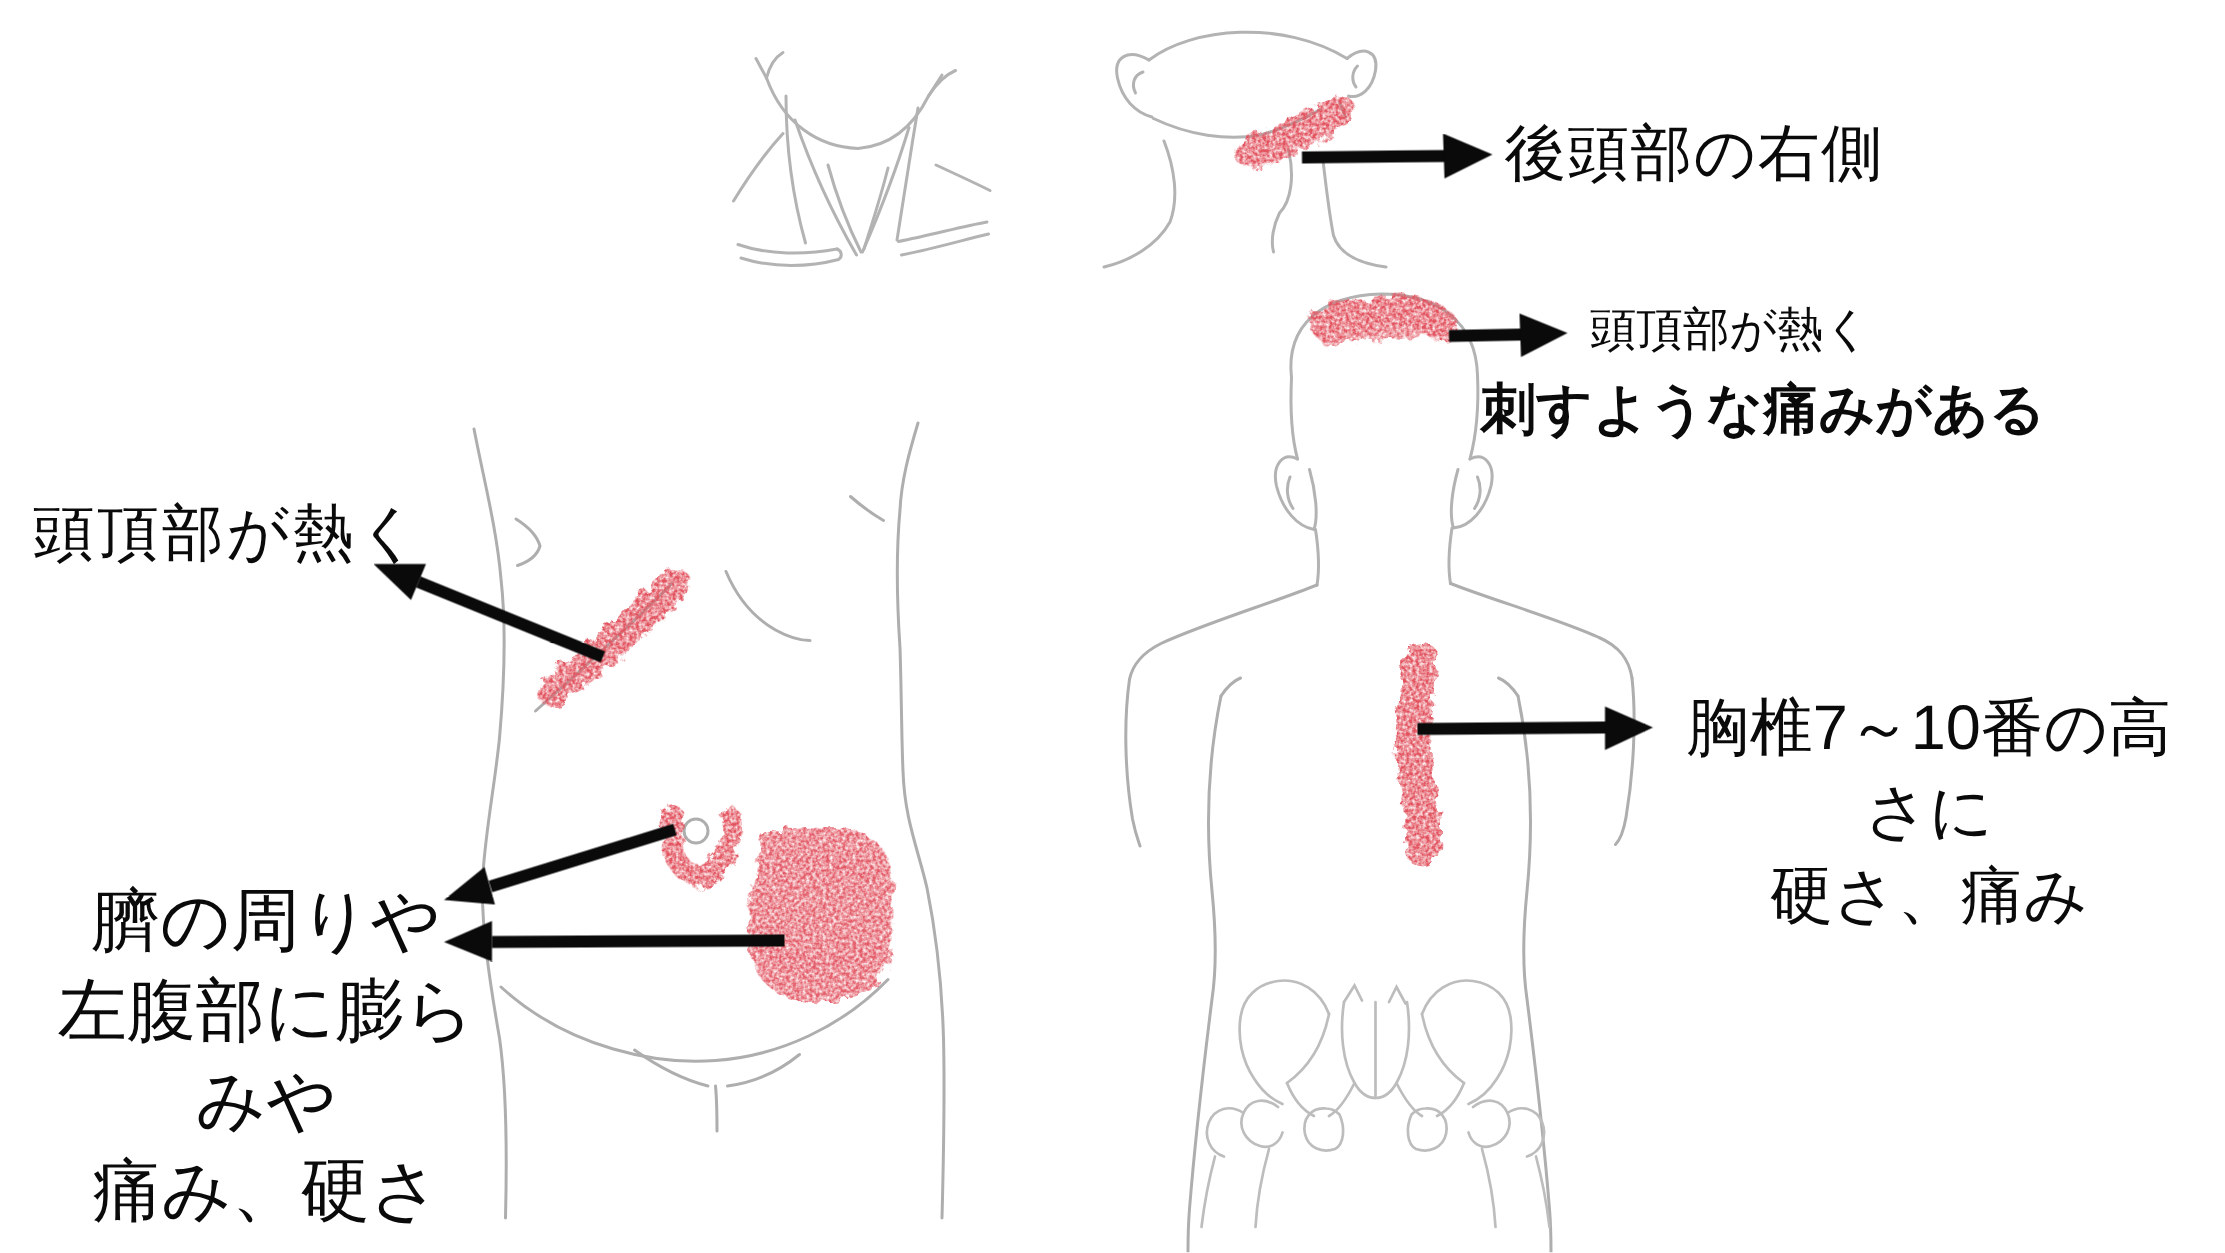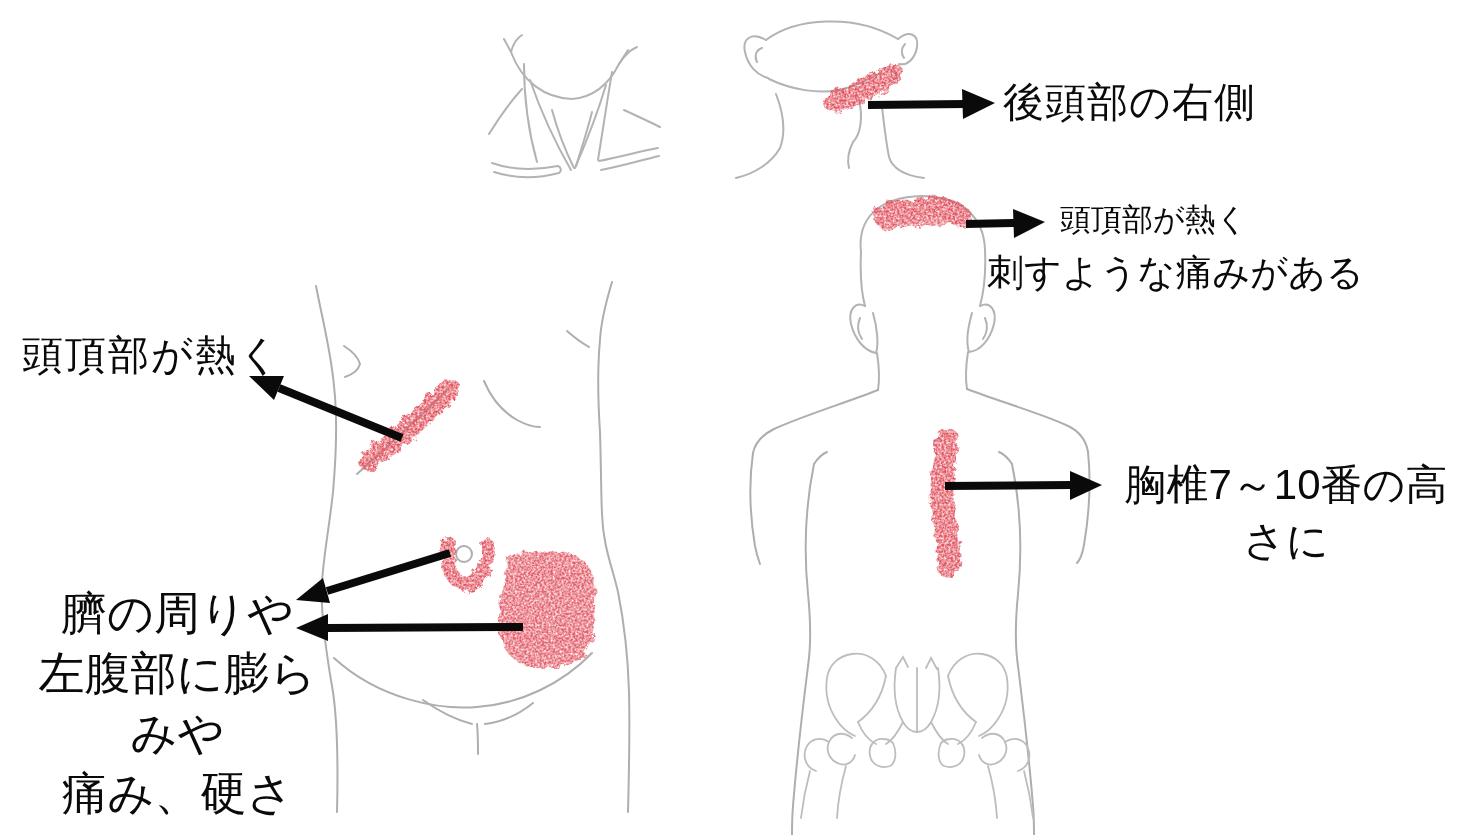--- a/index.html
+++ b/index.html
@@ -4,21 +4,21 @@
 <style>
   html,body{margin:0;padding:0;background:#ffffff;}
   .canvas{
     position:relative;width:1483px;height:835px;background:#ffffff;overflow:hidden;
     font-family:"Liberation Sans","DejaVu Sans",sans-serif;color:#0a0a0a;
   }
   .art{position:absolute;left:0;top:0;width:1483px;height:835px;}
   .label{position:absolute;white-space:nowrap;font-weight:500;color:#0a0a0a;line-height:1;}
   .lbl-occiput{left:1003px;top:82px;font-size:41px;letter-spacing:1px;}
   .lbl-vertex1{left:1060px;top:204px;font-size:31px;letter-spacing:0px;}
-  .lbl-vertex2{left:987px;top:254px;font-size:37px;letter-spacing:0px;}
+  .lbl-vertex2{left:987px;top:254px;font-size:37px;letter-spacing:0px;font-weight:bold;}
   .lbl-ribs{left:22px;top:335px;font-size:41px;letter-spacing:2px;}
   .lbl-abdomen{left:20px;top:583px;width:315px;text-align:center;font-size:46px;line-height:60px;white-space:nowrap;position:absolute;font-weight:500;}
   .lbl-spine{left:1105px;top:457px;width:362px;text-align:center;font-size:42px;line-height:56px;white-space:nowrap;position:absolute;font-weight:500;}
 </style>
 </head>
 <body>
 
 <div class="canvas">
 
   <svg class="art" viewBox="0 0 1483 835" xmlns="http://www.w3.org/2000/svg">
@@ -189,15 +189,16 @@
   <div class="label lbl-ribs">頭頂部が熱く</div>
 
   <div class="lbl-abdomen label" style="white-space:normal;">
     <div>臍の周りや</div>
     <div>左腹部に膨らみや</div>
     <div>痛み、硬さ</div>
   </div>
 
   <div class="lbl-spine label" style="white-space:normal;">
     <div>胸椎7～10番の高さに</div>
+    <div>硬さ、痛み</div>
   </div>
 
 </div>
 
 </body></html>

